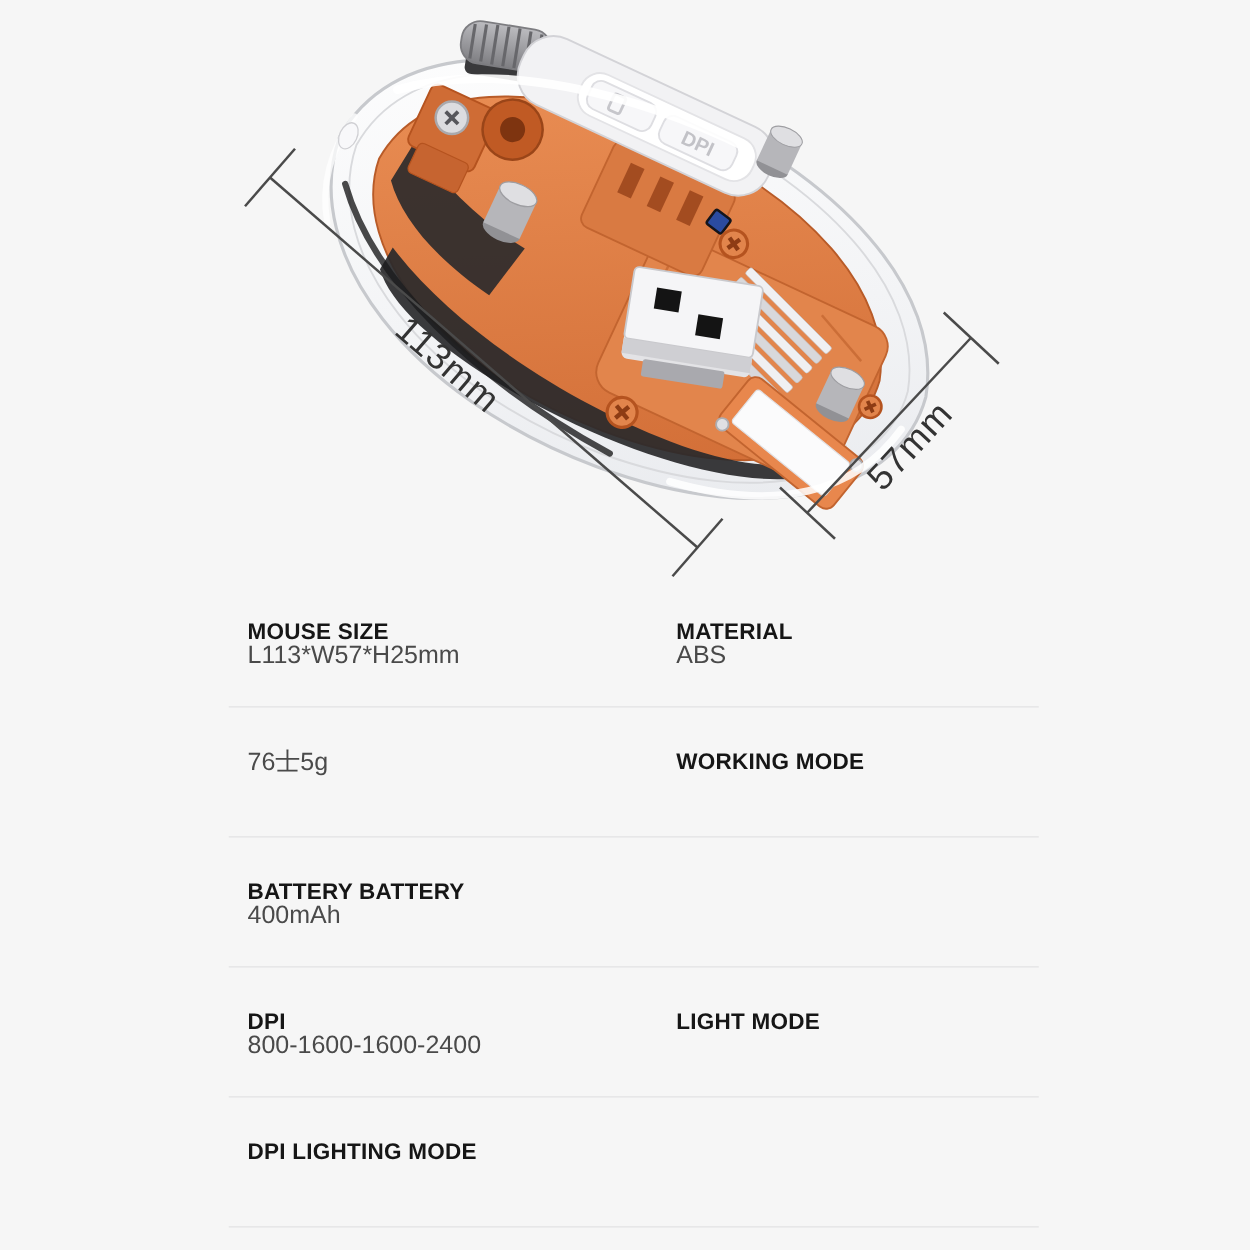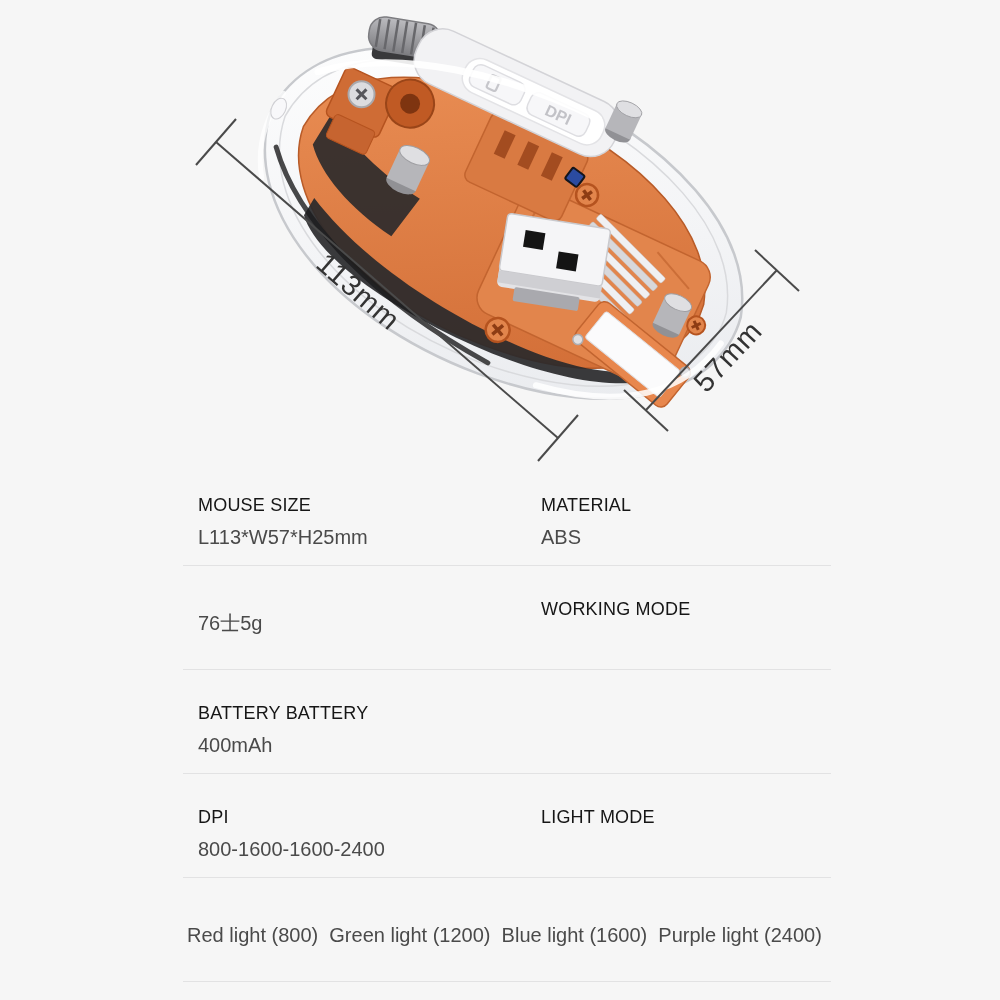--- a/index.html
+++ b/index.html
@@ -13,24 +13,24 @@
 
   .specs{position:absolute;left:183px;top:462px;width:648px;}
   .spec-row{
     box-sizing:border-box;height:104px;
     border-bottom:1px solid #e2e2e3;
     padding:34px 0 0 15px;
     display:grid;grid-template-columns:343px 1fr;
   }
   .spec-row.single{display:block;}
   .spec-label{
-    font-size:18px;font-weight:normal;color:#161616;line-height:18px;letter-spacing:.2px;
+    font-size:18px;font-weight:bold;color:#161616;line-height:18px;letter-spacing:.2px;
   }
   .spec-value{
-    margin-top:13px;font-size:20px;color:#4a4a4a;line-height:21px;white-space:pre;
+    font-size:20px;color:#4a4a4a;line-height:21px;white-space:pre;
   }
   .single .spec-value{margin-left:-11px;}
 
   .dim-text{font-size:29px;fill:#333;letter-spacing:1px;}
 </style>
 </head>
 <body>
 
 <div class="canvas">
 
@@ -223,18 +223,18 @@
         <div class="spec-label">DPI</div>
         <div class="spec-value">800-1600-1600-2400</div>
       </div>
       <div class="spec-cell">
         <div class="spec-label">LIGHT MODE</div>
       </div>
     </div>
 
     <div class="spec-row single">
       <div class="spec-cell">
-        <div class="spec-value">Red light (800)  Green light (1200)  Blue light (1600)  Purple light (2400)</div>
+        <div class="spec-label">DPI LIGHTING MODE</div>
       </div>
     </div>
 
   </div>
 </div>
 
 </body></html>

